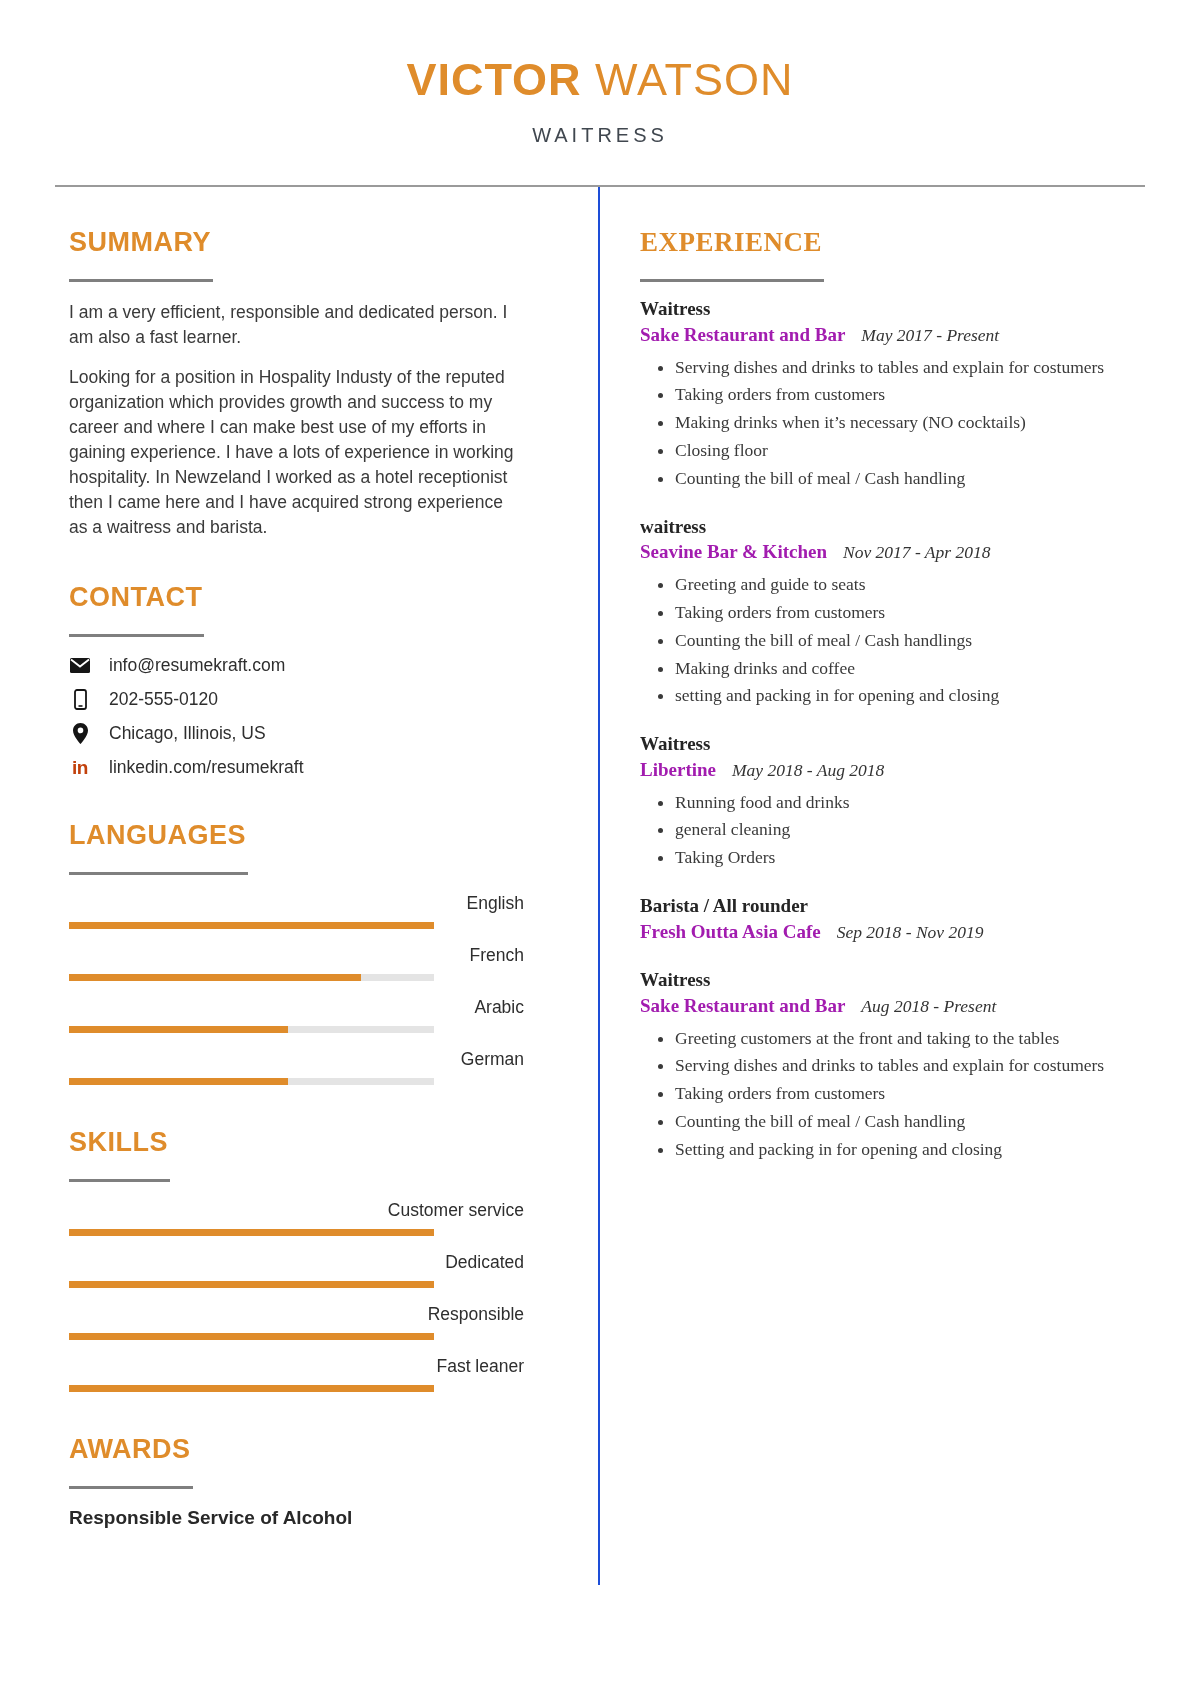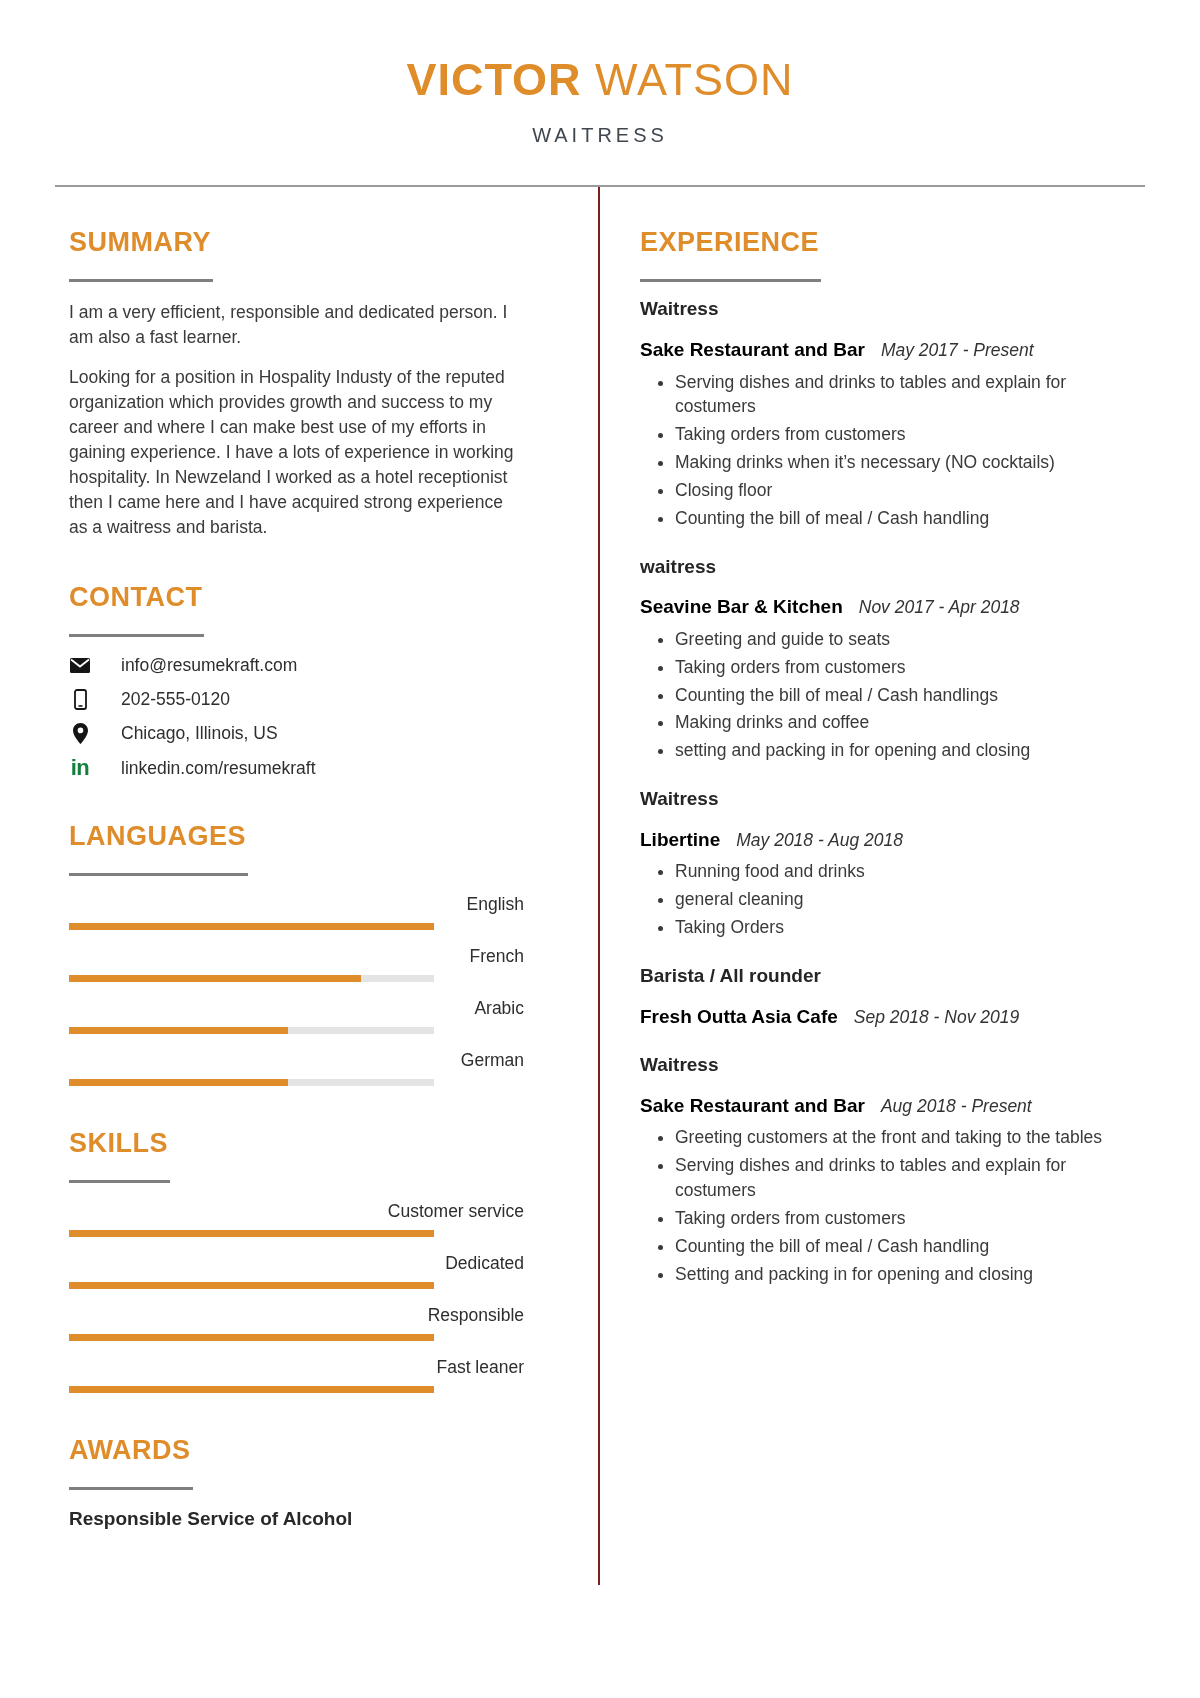--- a/index.html
+++ b/index.html
@@ -19,46 +19,46 @@
   }
   
   .header{text-align:center;padding-top:56px;}
   .name{margin:0;font-size:45px;line-height:1.05;letter-spacing:1px;color:var(--accent);font-weight:400;}
   .name .first{font-weight:700;}
   .role{margin-top:21px;font-size:20px;letter-spacing:4px;color:var(--subtitle-text);}
   .header-rule{margin-top:38px;border-top:2px solid var(--divider);}
   
   .columns{display:flex;min-height:1398px;align-items:stretch;}
   .col-left{flex:none;width:543px;padding:40px 74px 0 14px;}
-  .col-right{flex:1;border-left:2px solid #7f1d1d;padding:40px 0 0 40px;}
+  .col-right{flex:1;border-left:2px solid #1d4ed8;padding:40px 0 0 40px;font-family:Liberation Serif, serif;}
   
   .section{margin-bottom:42px;}
   .h{
     display:table;margin:0 0 18px 0;font-size:27px;font-weight:700;
     color:var(--accent);letter-spacing:.5px;
     border-bottom:3px solid var(--heading-underline);padding:0 2px 21px 0;
   }
   .para{margin:0 0 15px;font-size:17.5px;line-height:1.43;color:var(--body-text);}
   
-  .contact-row{display:flex;align-items:center;gap:30px;margin-bottom:13px;font-size:17.5px;color:#2E2E2E;}
+  .contact-row{display:flex;align-items:center;gap:18px;margin-bottom:13px;font-size:17.5px;color:#2E2E2E;}
   .cicon{width:22px;flex:none;display:flex;justify-content:center;align-items:center;color:#151515;}
-  .in-icon{font-weight:800;font-size:22px;letter-spacing:-.5px;color:#15803d;line-height:1;}
+  .in-icon{font-weight:800;font-size:19px;letter-spacing:-.5px;color:#c2410c;line-height:1;}
   
   .meter{margin-bottom:16px;}
   .meter-label{font-size:17.5px;color:#2E2E2E;margin-bottom:8px;text-align:right;}
   .bar-track{width:365px;height:7px;background:var(--bar-track);}
   .bar-fill{height:100%;background:var(--accent);}
   
   .award{font-size:19px;font-weight:700;color:#282828;margin-top:4px;}
   
   .col-right .h{margin-bottom:14px;}
   .job{margin-bottom:23px;}
   .job-title{font-size:19px;font-weight:700;color:#252525;line-height:1.35;}
   .job-line{display:flex;align-items:baseline;gap:16px;}
-  .job-company{font-size:19px;font-weight:700;color:#000000;line-height:1.35;margin-top:15px;}
+  .job-company{font-size:19px;font-weight:700;color:#a21caf;line-height:1.35;}
   .job-dates{font-size:17.5px;font-style:italic;color:#333;white-space:nowrap;}
   .job-bullets{margin:7px 0 0;padding-left:35px;list-style:disc;}
   .bullet{font-size:17.5px;line-height:1.42;color:var(--body-text);margin-bottom:3px;}
 </style>
 </head>
 <body>
 
 <div class="page">
 
   <header class="header">

